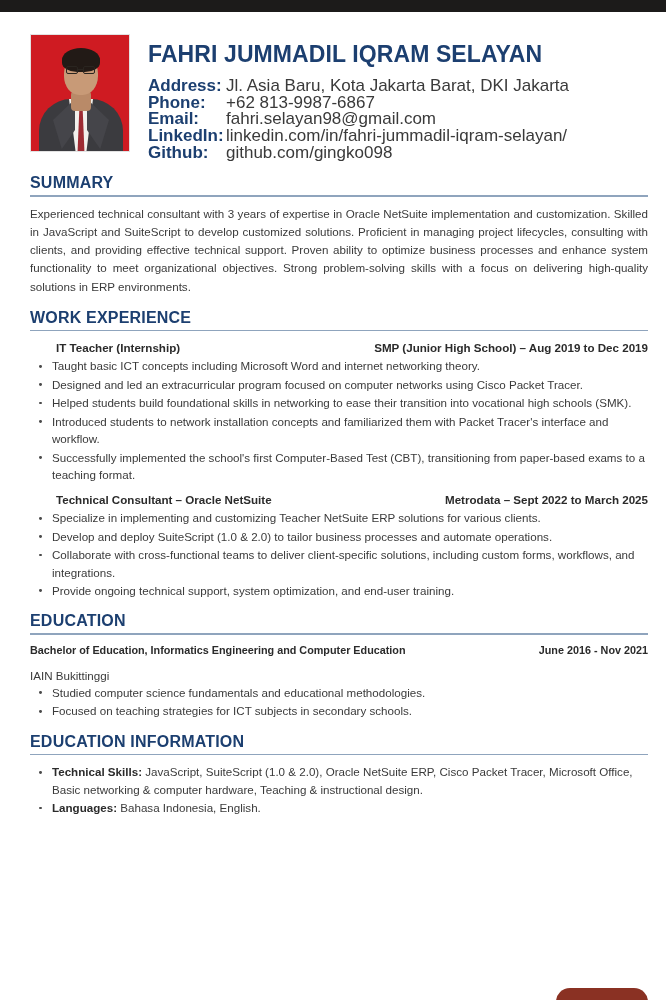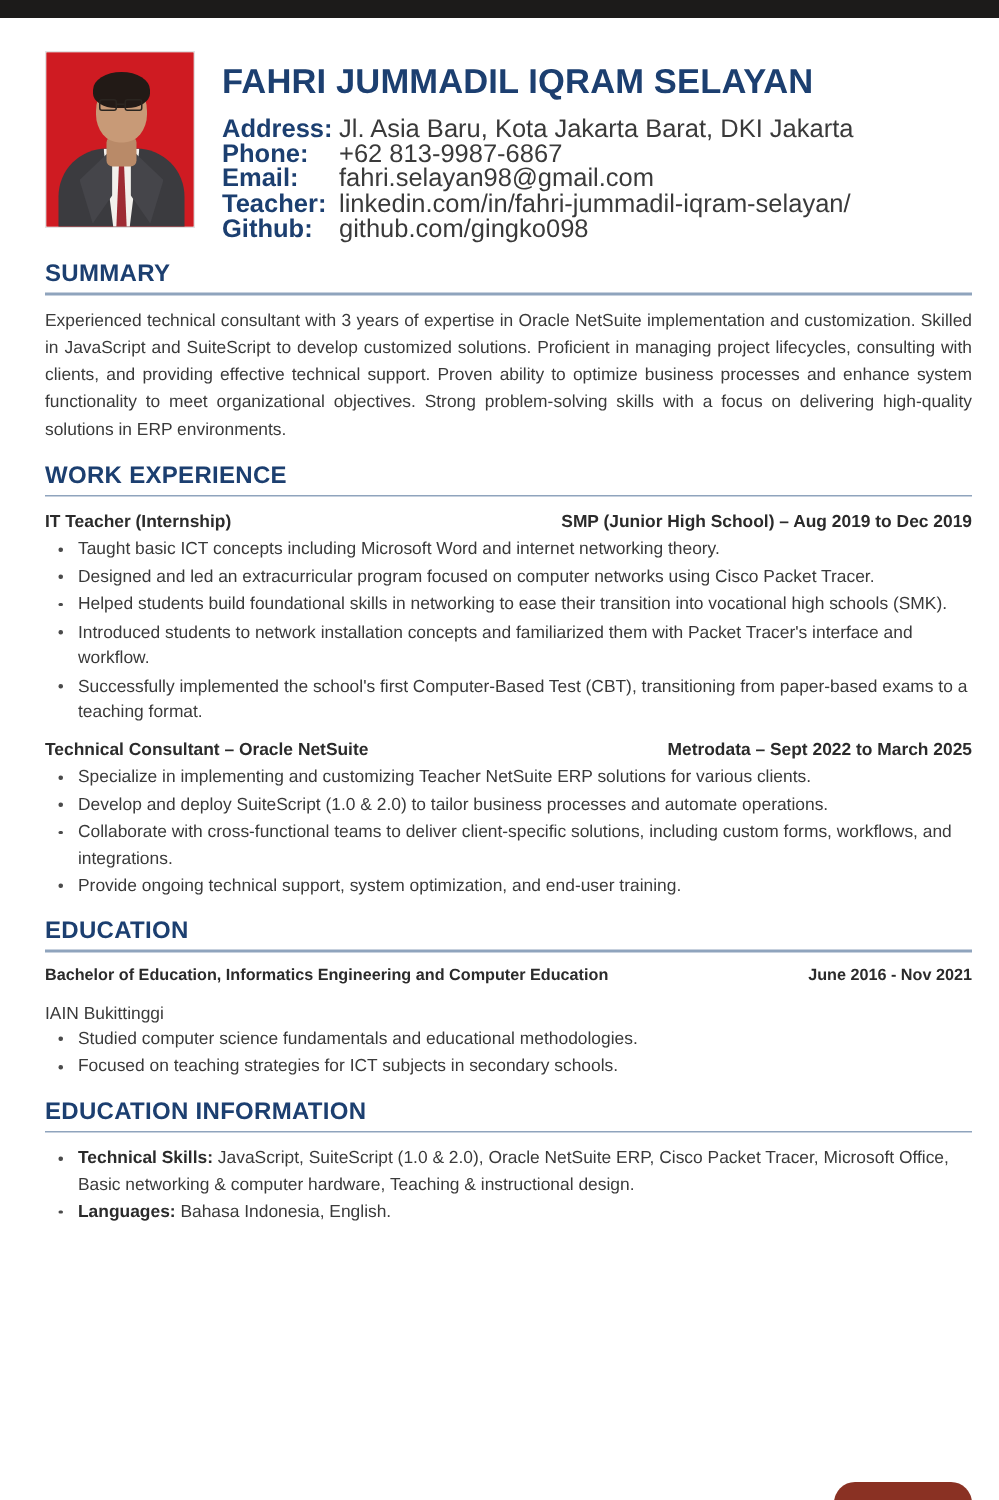--- a/index.html
+++ b/index.html
@@ -69,21 +69,21 @@
   .rule { height:1.6px; background:#8fa4bd; width:100%; margin-bottom:8px; }
 
   .summary-text {
     font-size:11.6px; line-height:18.2px; color:#3a3a3a;
     text-align:justify;
   }
 
   .entry-head {
     display:flex; justify-content:space-between; align-items:baseline;
     font-size:11.6px; font-weight:bold; color:#2b2b2b;
-    margin-top:10px; margin-bottom:3px; gap:12px;
+    margin-top:10px; margin-bottom:3px; gap:12px;margin-left:26px;
   }
   .entry-head .left { white-space:nowrap; }
   .entry-head .right { white-space:nowrap; }
 
   ul.bullets { list-style:none; margin:0 0 0 4px; padding:0; }
   ul.bullets li {
     position:relative; padding-left:18px;
     font-size:11.6px; line-height:17.4px; color:#3a3a3a;
     margin-bottom:1px;
   }
@@ -141,21 +141,21 @@
         </div>
         <div class="contact-row">
           <div class="contact-label">Phone:</div>
           <div class="contact-value">+62 813-9987-6867</div>
         </div>
         <div class="contact-row">
           <div class="contact-label">Email:</div>
           <div class="contact-value">fahri.selayan98@gmail.com</div>
         </div>
         <div class="contact-row">
-          <div class="contact-label">Teacher:</div>
+          <div class="contact-label">LinkedIn:</div>
           <div class="contact-value">linkedin.com/in/fahri-jummadil-iqram-selayan/</div>
         </div>
         <div class="contact-row">
           <div class="contact-label">Github:</div>
           <div class="contact-value">github.com/gingko098</div>
         </div>
       </div>
     </div>
 
     <div class="section">

